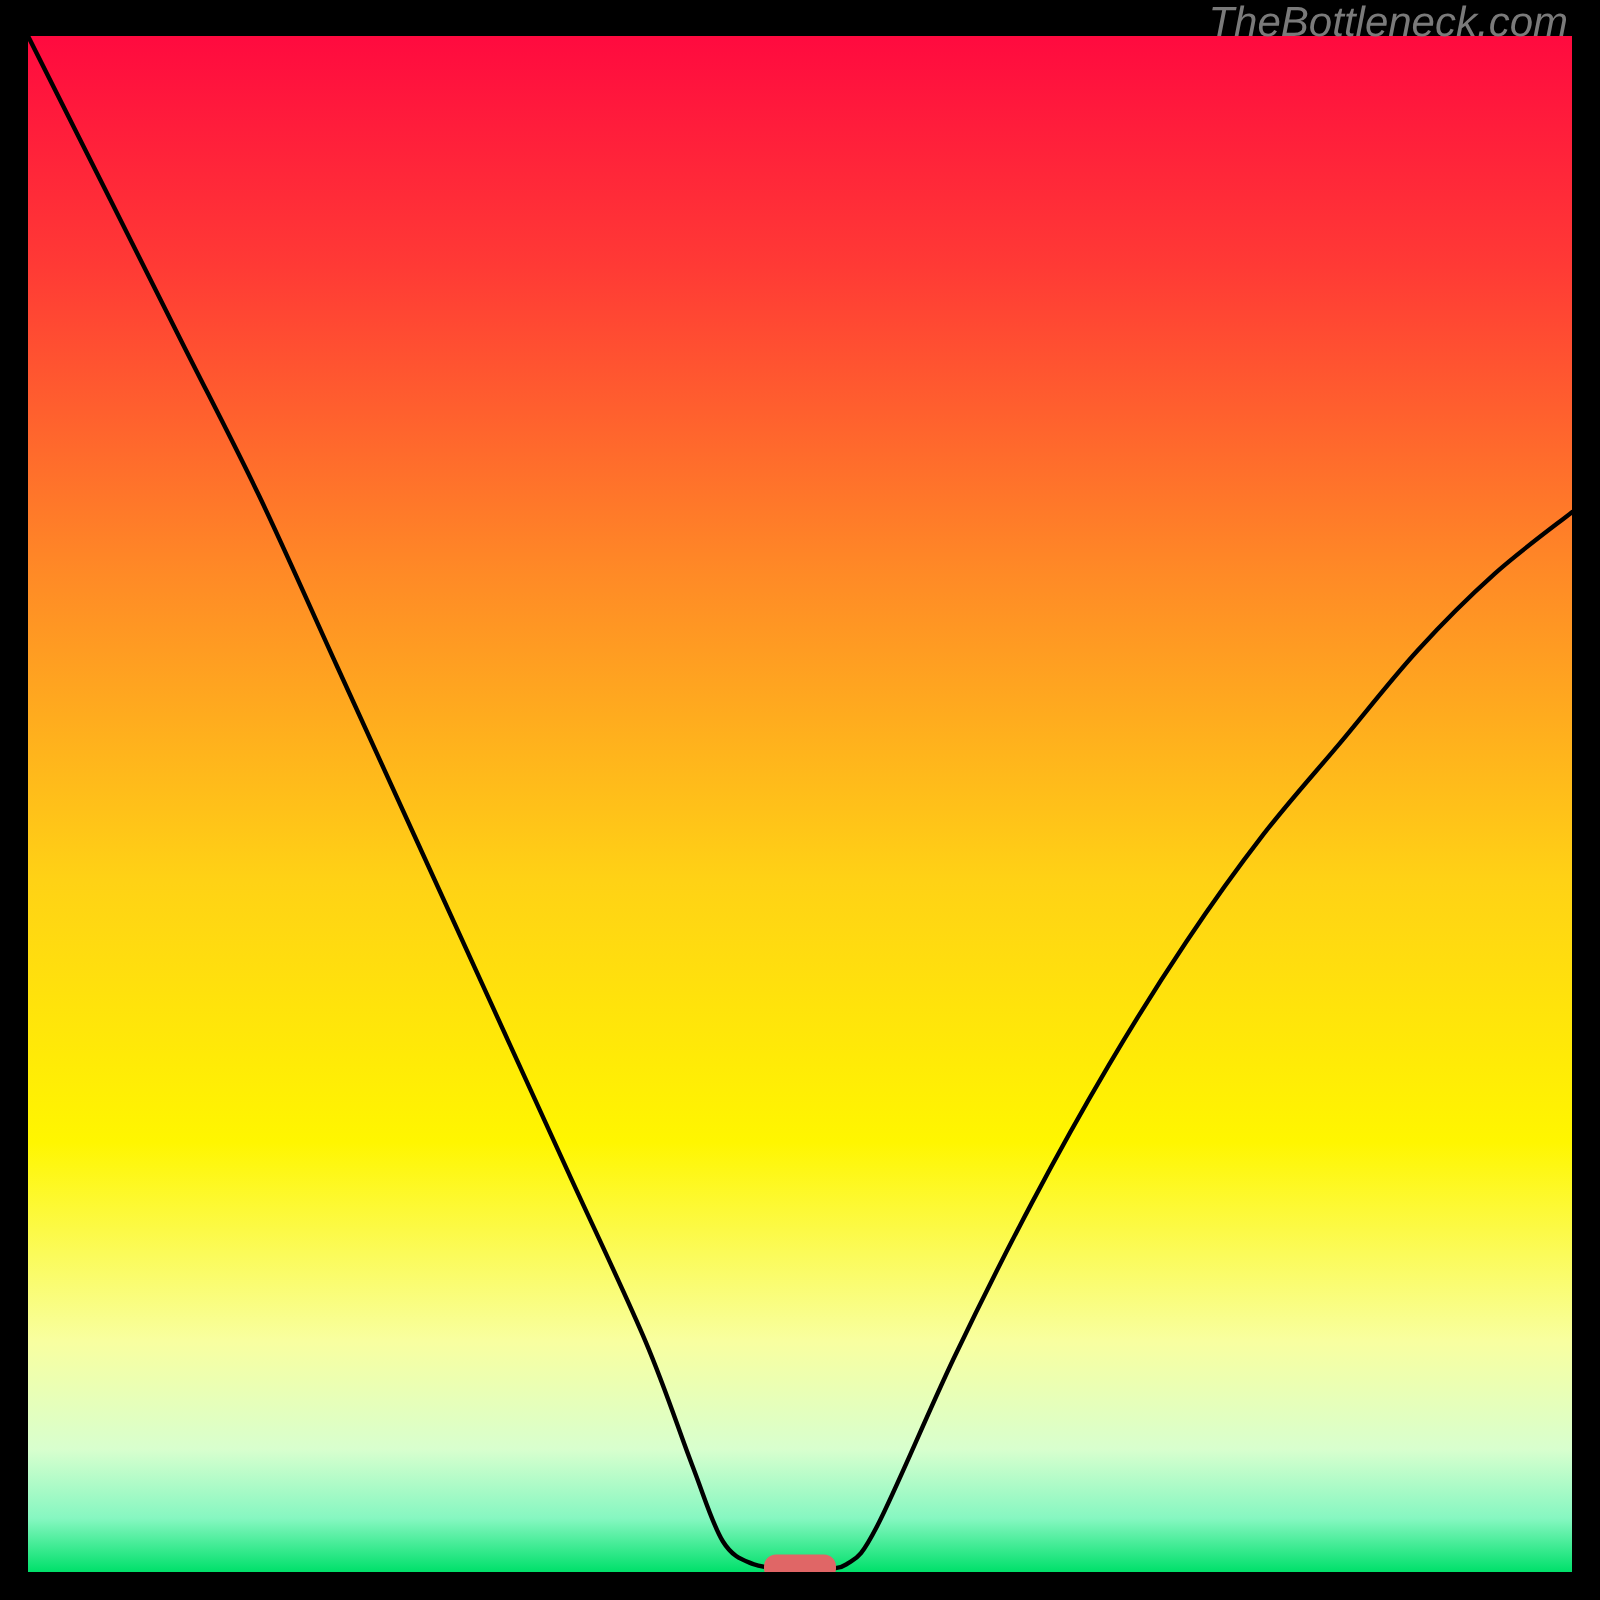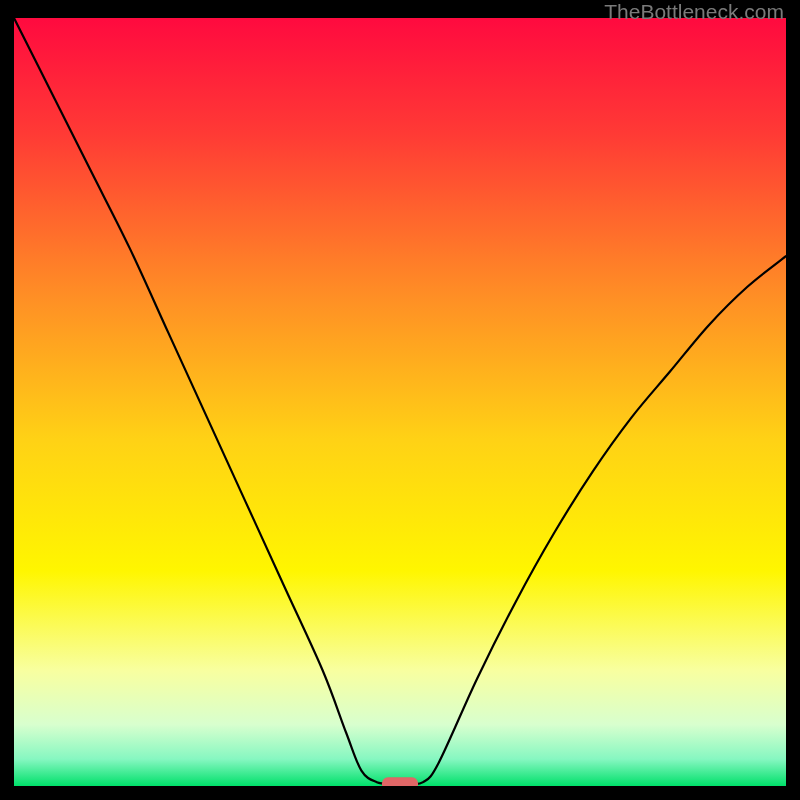--- a/index.html
+++ b/index.html
@@ -28,20 +28,21 @@
   }
   .watermark {
     position: absolute;
     top: 0px;
     right: 16px;
     color: #7a7a7a;
     font-size: 21px;
     font-weight: 400;
     letter-spacing: 0px;
     user-select: none;
+    font-style: italic;
   }
   svg {
     display: block;
   }
 </style>
 </head>
 <body>
 
 <div class="frame">
 

